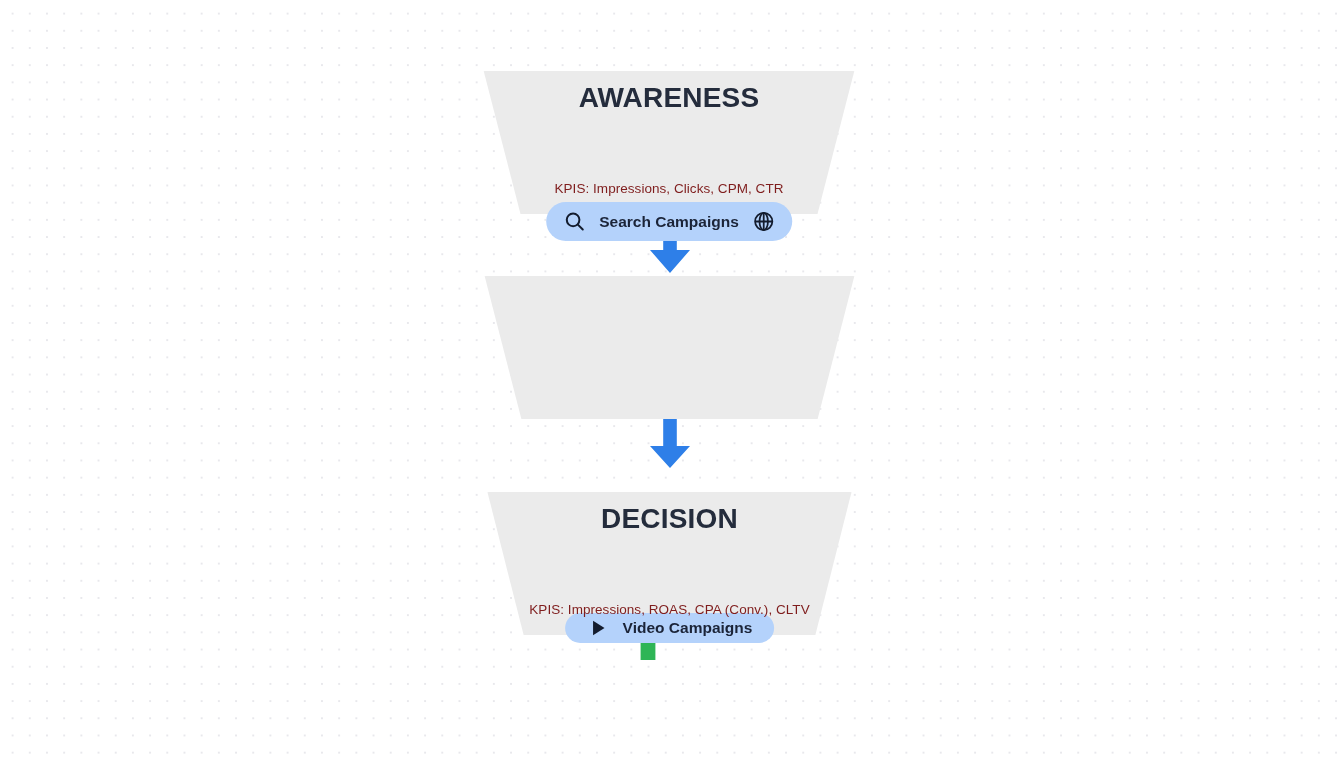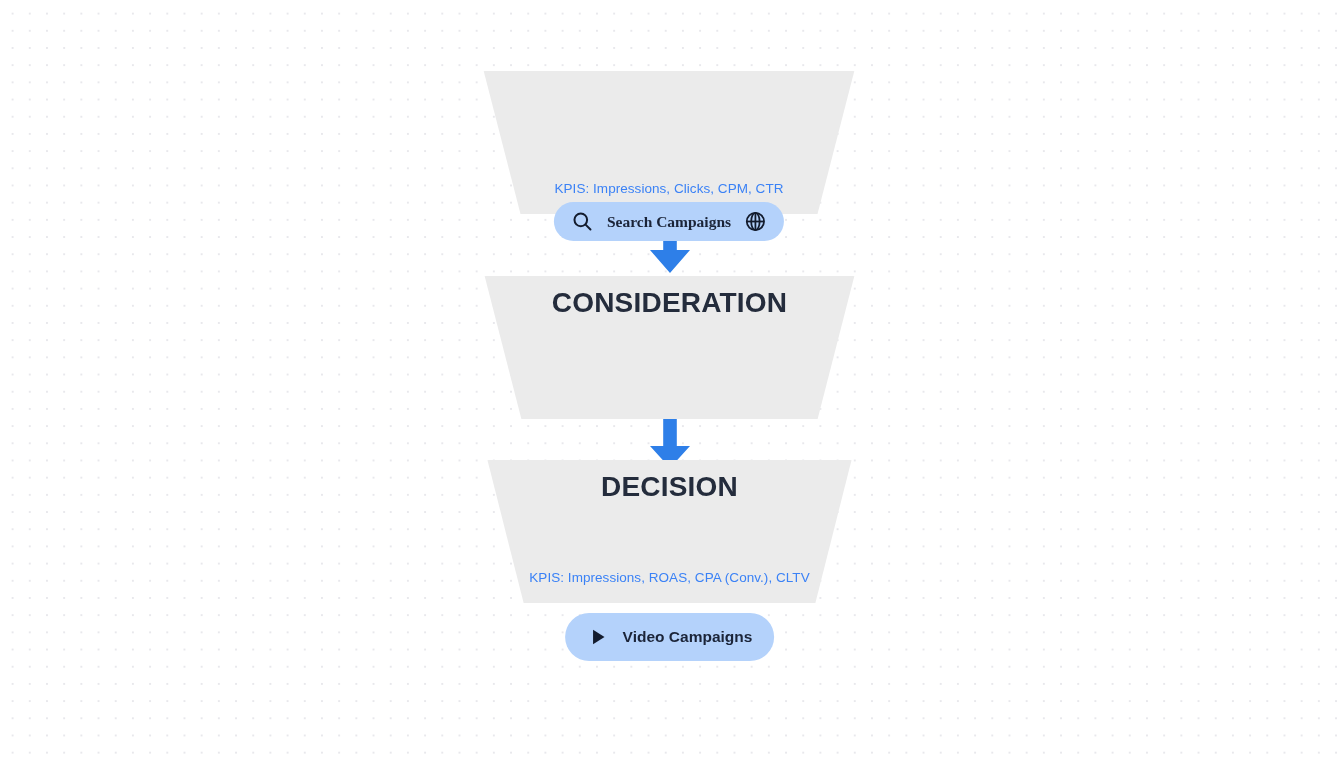--- a/index.html
+++ b/index.html
@@ -53,21 +53,21 @@
     color: #242c3c;
     letter-spacing: 0.2px;
     white-space: nowrap;
   }
 
   .kpis {
     position: absolute;
     left: 0;
     right: 0;
     font-size: 13.5px;
-    color: #3b82f6;
+    color: #7f1d1d;
     white-space: nowrap;
     letter-spacing: 0.05px;
   }
 
   
   .pill {
     position: absolute;
     left: 50%;
     transform: translateX(-50%);
     background: #b4d2fb;
@@ -85,27 +85,26 @@
 
   .pill svg { display: block; flex: 0 0 auto; }
 
   
   #pill-search {
     top: 131px;
     height: 39px;
     padding: 0 17px;
     font-size: 15.5px;
     gap: 13px;
-    font-family: Liberation Serif, serif;
   }
 
   
   #pill-video {
     top: 337px;
-    height: 48px;
+    height: 30px;
     padding: 12px 22px;
     font-size: 15.5px;
     gap: 14px;
   }
 
   
   #pill-sales {
     top: 665px;
     height: 37px;
     padding: 0 22px 0 8px;
@@ -123,20 +122,21 @@
 </style>
 </head>
 <body>
 
 <div id="canvas">
 
   <div class="stage" id="stage-awareness" style="left:471px; top:71px; width:396px; height:143px;">
     <div class="stage-shape" style="clip-path: polygon(3.2% 0%, 96.8% 0%, 87.5% 100%, 12.5% 100%);
                 border-radius: 14px;"></div>
     <div class="stage-inner">
+      <div class="stage-title" style="top:11px; font-size:28px;">AWARENESS</div>
 
       <div class="pill" id="pill-search">
         <span>
           <svg width="23" height="23" viewBox="0 0 24 24" fill="none" stroke="#131c2e" stroke-width="2.1" stroke-linecap="round">
             <circle cx="10.3" cy="10.3" r="6.6"></circle>
             <line x1="15.3" y1="15.3" x2="20.4" y2="20.4"></line>
           </svg>
         </span>
         <span class="pill-label">Search Campaigns</span>
         <span>
@@ -156,41 +156,40 @@
   <div class="arrow" style="top:222px; left:670px;">
     <svg width="46" height="52" viewBox="0 0 46 52">
       <path d="M16.2 0 H29.8 V28 H43 L23 51 L3 28 H16.2 Z" fill="#2e7fe8"></path>
     </svg>
   </div>
 
   <div class="stage" id="stage-consideration" style="left:472px; top:276px; width:395px; height:143px;">
     <div class="stage-shape" style="clip-path: polygon(3.2% 0%, 96.8% 0%, 87.5% 100%, 12.5% 100%);
                 border-radius: 14px;"></div>
     <div class="stage-inner">
-      <div class="stage-title" style="top:11px; font-size:28px;">CONSIDERATION</div>
 
       <div class="pill" id="pill-video">
         <span>
           <svg width="22" height="22" viewBox="0 0 24 24">
             <path d="M6.5 4.2 L19 12 L6.5 19.8 Z" fill="#131c2e"></path>
           </svg>
         </span>
         <span class="pill-label">Video Campaigns</span>
       </div>
 
     </div>
   </div>
 
   <div class="arrow" style="top:419px; left:670px;">
     <svg width="46" height="50" viewBox="0 0 46 50">
       <path d="M16.2 0 H29.8 V27 H43 L23 49 L3 27 H16.2 Z" fill="#2e7fe8"></path>
     </svg>
   </div>
 
-  <div class="stage" id="stage-decision" style="left:475px; top:460px; width:389px; height:143px;">
+  <div class="stage" id="stage-decision" style="left:475px; top:492px; width:389px; height:143px;">
     <div class="stage-shape" style="clip-path: polygon(3.2% 0%, 96.8% 0%, 87.5% 100%, 12.5% 100%);
                 border-radius: 14px;"></div>
     <div class="stage-inner">
       <div class="stage-title" style="top:11px; font-size:28px;">DECISION</div>
 
       <div class="kpis" style="top:110px;">KPIS: Impressions, ROAS, CPA (Conv.), CLTV</div>
     </div>
   </div>
 
   <div class="arrow" style="top:615px; left:648px;">

